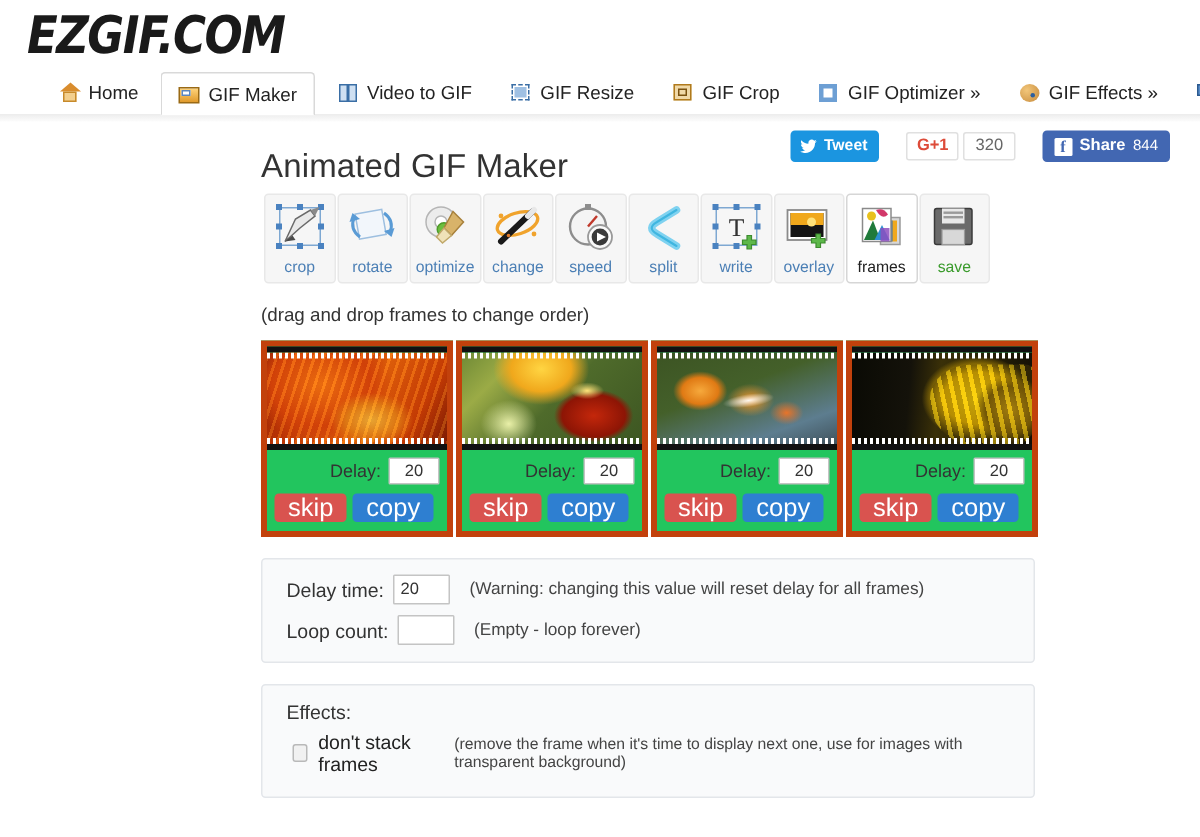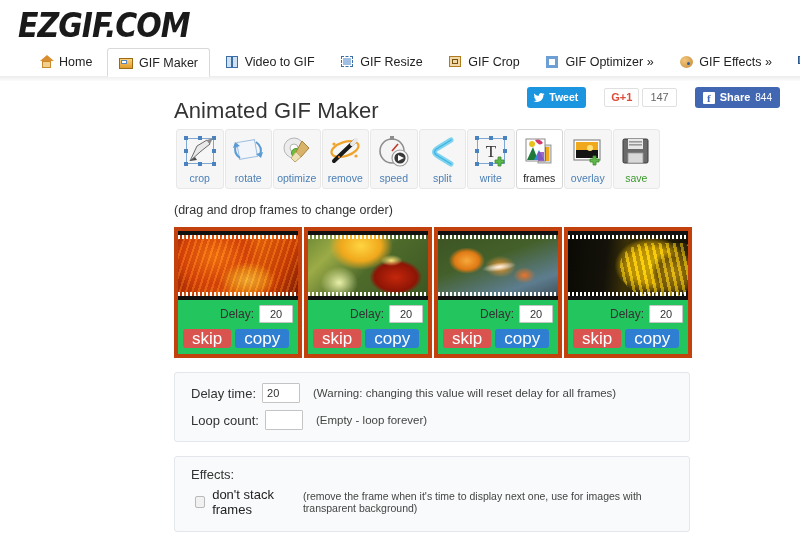--- a/index.html
+++ b/index.html
@@ -613,21 +613,21 @@
           <span class="tw-bird">
             <svg width="12" height="11" viewBox="0 0 24 24">
                 <path fill="#ffffff" d="M24 4.6c-.9.4-1.8.7-2.8.8 1-.6 1.8-1.6 2.2-2.7-1 .6-2 1-3.1 1.2-.9-1-2.2-1.6-3.6-1.6-2.7 0-4.9 2.2-4.9 4.9 0 .4 0 .8.1 1.1C7.7 8.1 4.1 6.1 1.7 3.1c-.4.7-.7 1.6-.7 2.5 0 1.7.9 3.2 2.2 4.1-.8 0-1.6-.2-2.2-.6v.1c0 2.4 1.7 4.4 3.9 4.8-.4.1-.8.2-1.3.2-.3 0-.6 0-.9-.1.6 2 2.4 3.4 4.6 3.4-1.7 1.3-3.8 2.1-6.1 2.1H0c2.2 1.4 4.8 2.2 7.5 2.2 9.1 0 14-7.5 14-14v-.6c1-.7 1.8-1.6 2.5-2.6z"></path>
               </svg>
           </span>
           <span>Tweet</span>
         </div>
 
         <div class="gplus-wrap">
           <span class="gplus-btn">G+1</span>
-          <span class="gplus-count">147</span>
+          <span class="gplus-count">320</span>
         </div>
 
         <div class="btn-fbshare">
           <span class="fb-f">f</span>
           <span>Share</span>
           <span class="cnt">844</span>
         </div>
       </div>
     </div>
 
@@ -684,21 +684,21 @@
         <div class="gfx">
           <svg width="34" height="34" style="position:absolute;left:0;top:0">
             <ellipse cx="17" cy="14" rx="14" ry="7" fill="none" stroke="#f0a32c" stroke-width="2.2" transform="rotate(-18 17 14)"></ellipse>
             <line x1="6" y1="26" x2="27" y2="6" stroke="#1a1a1a" stroke-width="4" stroke-linecap="round"></line>
             <line x1="24" y1="9" x2="28" y2="5" stroke="#e8e8e8" stroke-width="4" stroke-linecap="round"></line>
             <circle cx="6" cy="9" r="1.6" fill="#f0a32c"></circle>
             <circle cx="28" cy="21" r="1.6" fill="#f0a32c"></circle>
             <circle cx="11" cy="22" r="1.2" fill="#e07a2c"></circle>
           </svg>
         </div>
-        <span class="lbl">remove</span>
+        <span class="lbl">change</span>
       </div>
 
       <div class="tool">
         <div class="gfx">
           <svg width="34" height="34" style="position:absolute;left:0;top:0">
             <circle cx="15" cy="16" r="12" fill="#f4f4f4" stroke="#8d8d8d" stroke-width="1.6"></circle>
             <rect x="13" y="1" width="4" height="4" fill="#8d8d8d"></rect>
             <line x1="15" y1="16" x2="21" y2="9" stroke="#c0392b" stroke-width="1.6"></line>
             <circle cx="23" cy="23" r="8" fill="#fafafa" stroke="#9a9a9a" stroke-width="1.2"></circle>
             <circle cx="23" cy="23" r="5.6" fill="#3a3a3a"></circle>
@@ -727,20 +727,33 @@
           </svg>
           <span class="handle" style="left:1px;top:1px"></span>
             <span class="handle" style="left:15px;top:1px"></span>
             <span class="handle" style="right:1px;top:1px"></span>
           <span class="handle" style="left:1px;top:14px"></span>
             <span class="handle" style="right:1px;top:14px"></span>
           <span class="handle" style="left:1px;bottom:3px"></span>
             <span class="handle" style="left:15px;bottom:3px"></span>
         </div>
         <span class="lbl">write</span>
+      </div>
+
+      <div class="tool">
+        <div class="gfx">
+          <svg width="34" height="34" style="position:absolute;left:0;top:0">
+            <rect x="3" y="5" width="26" height="20" fill="#ffffff" stroke="#8a8a8a" stroke-width="1.2"></rect>
+            <rect x="5" y="7" width="22" height="16" fill="#141414"></rect>
+            <rect x="5" y="7" width="22" height="8" fill="#f0a81c"></rect>
+            <circle cx="19" cy="13" r="3" fill="#ffe27a"></circle>
+            <polygon points="22,21 25,21 25,24 28,24 28,27 25,27 25,30 22,30 22,27 19,27 19,24 22,24" fill="#5db84a" stroke="#3d8c2e" stroke-width="0.8"></polygon>
+          </svg>
+        </div>
+        <span class="lbl">overlay</span>
       </div>
 
       <div class="tool active">
         <div class="gfx">
           <svg width="34" height="34" style="position:absolute;left:0;top:0">
             <rect x="16" y="10" width="13" height="18" fill="#d8d8d8" stroke="#9a9a9a" stroke-width="1"></rect>
             <rect x="19" y="12" width="8" height="14" fill="#f0a81c"></rect>
             <rect x="21" y="12" width="3" height="14" fill="#2d6fb5"></rect>
             <rect x="4" y="4" width="19" height="22" fill="#ffffff" stroke="#8a8a8a" stroke-width="1"></rect>
             <polygon points="5,25 11,12 16,25" fill="#1f7a3a"></polygon>
@@ -749,33 +762,20 @@
             <path d="M13 5 q5 -2 8 3 q-4 4 -8 -3" fill="#d2386a"></path>
             <rect x="16" y="17" width="6" height="9" fill="#8d4fc0" opacity="0.85"></rect>
           </svg>
         </div>
         <span class="lbl">frames</span>
       </div>
 
       <div class="tool">
         <div class="gfx">
           <svg width="34" height="34" style="position:absolute;left:0;top:0">
-            <rect x="3" y="5" width="26" height="20" fill="#ffffff" stroke="#8a8a8a" stroke-width="1.2"></rect>
-            <rect x="5" y="7" width="22" height="16" fill="#141414"></rect>
-            <rect x="5" y="7" width="22" height="8" fill="#f0a81c"></rect>
-            <circle cx="19" cy="13" r="3" fill="#ffe27a"></circle>
-            <polygon points="22,21 25,21 25,24 28,24 28,27 25,27 25,30 22,30 22,27 19,27 19,24 22,24" fill="#5db84a" stroke="#3d8c2e" stroke-width="0.8"></polygon>
-          </svg>
-        </div>
-        <span class="lbl">overlay</span>
-      </div>
-
-      <div class="tool">
-        <div class="gfx">
-          <svg width="34" height="34" style="position:absolute;left:0;top:0">
             <rect x="4" y="4" width="25" height="24" rx="1.5" fill="#6a6a6a" stroke="#3a3a3a" stroke-width="1"></rect>
             <rect x="9" y="4" width="15" height="10" fill="#e8e8e8"></rect>
             <rect x="10" y="6" width="13" height="1.6" fill="#9a9a9a"></rect>
             <rect x="10" y="9" width="13" height="1.6" fill="#9a9a9a"></rect>
             <rect x="9" y="18" width="15" height="10" fill="#d8d8d8" stroke="#9a9a9a" stroke-width="0.8"></rect>
           </svg>
         </div>
         <span class="lbl green">save</span>
       </div>
 

